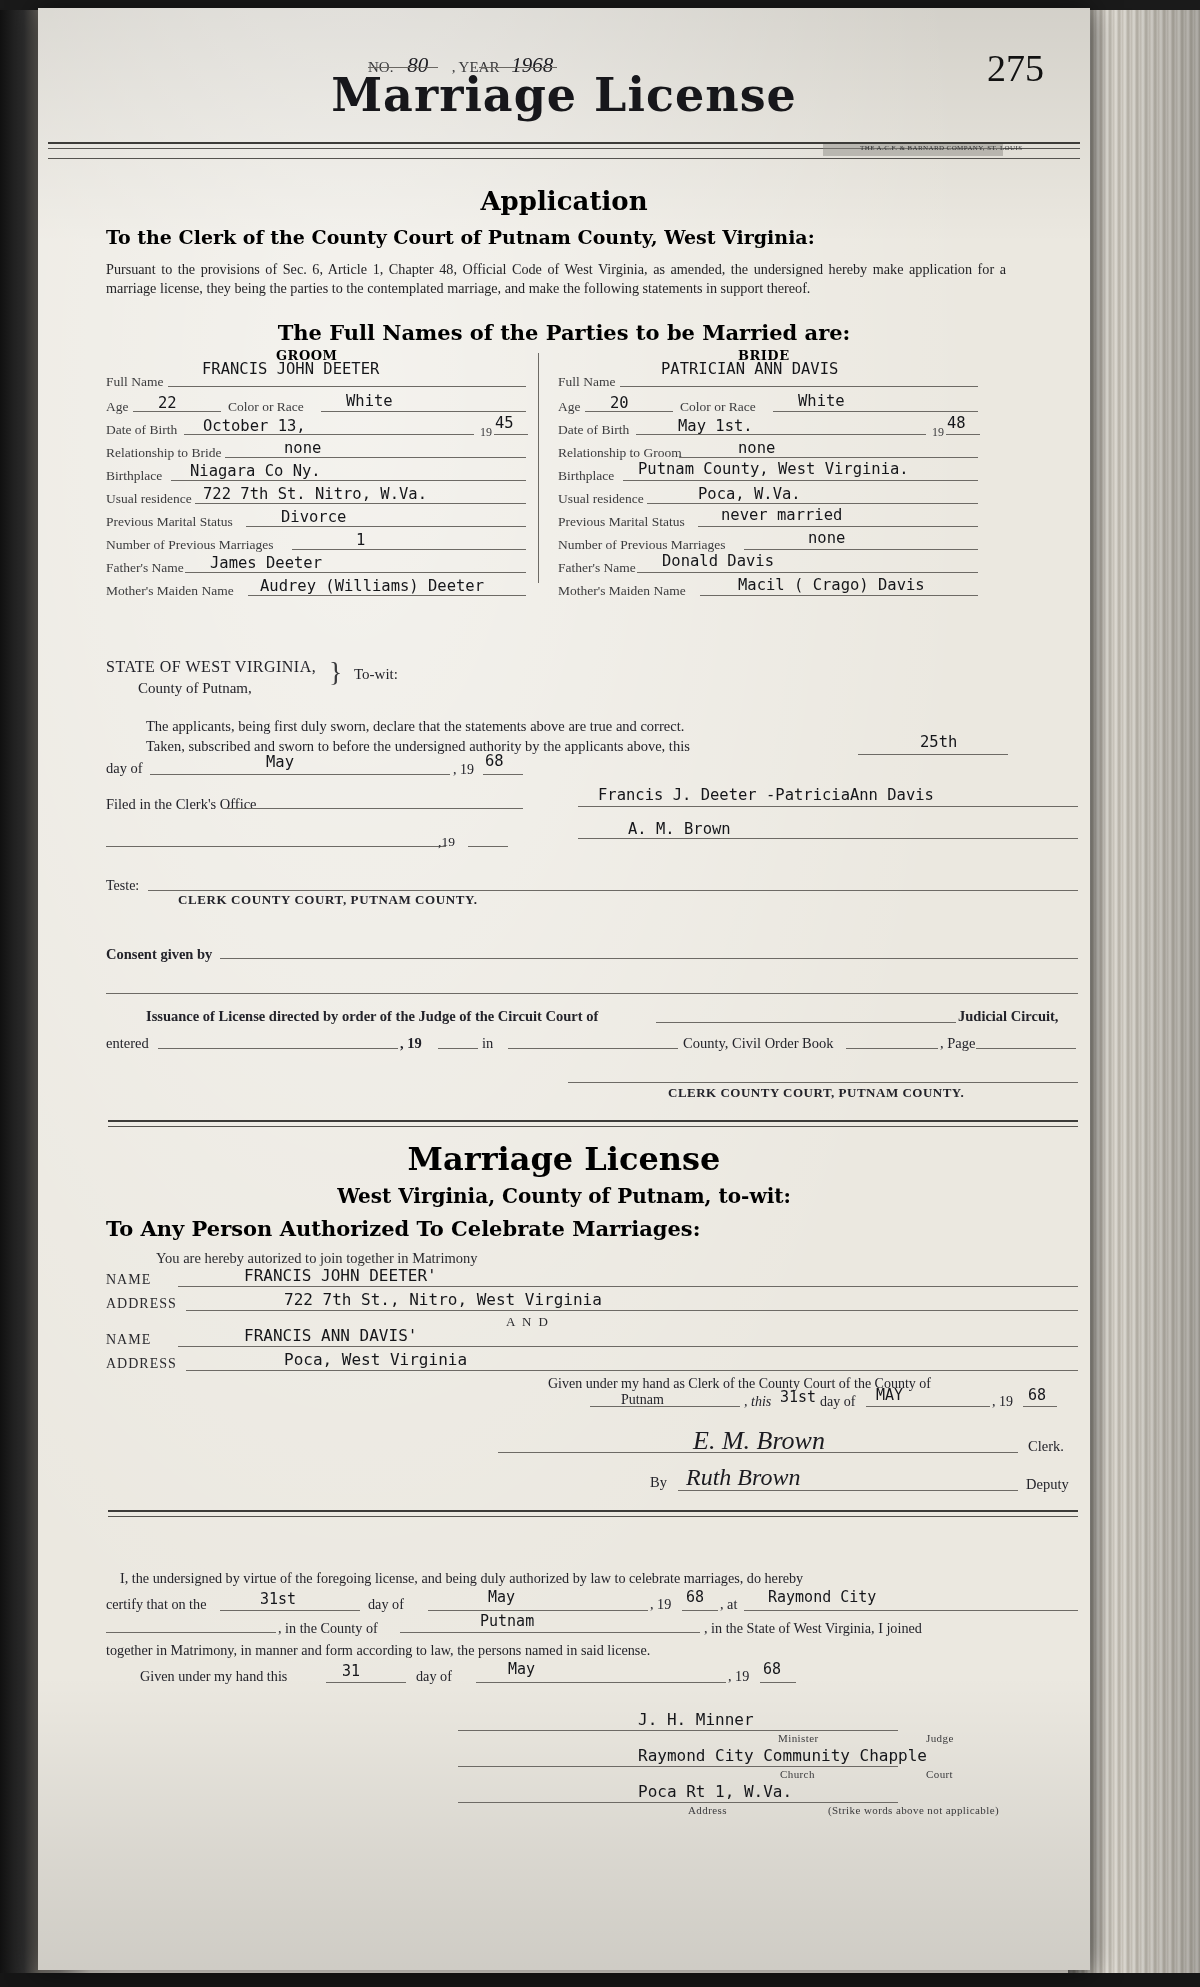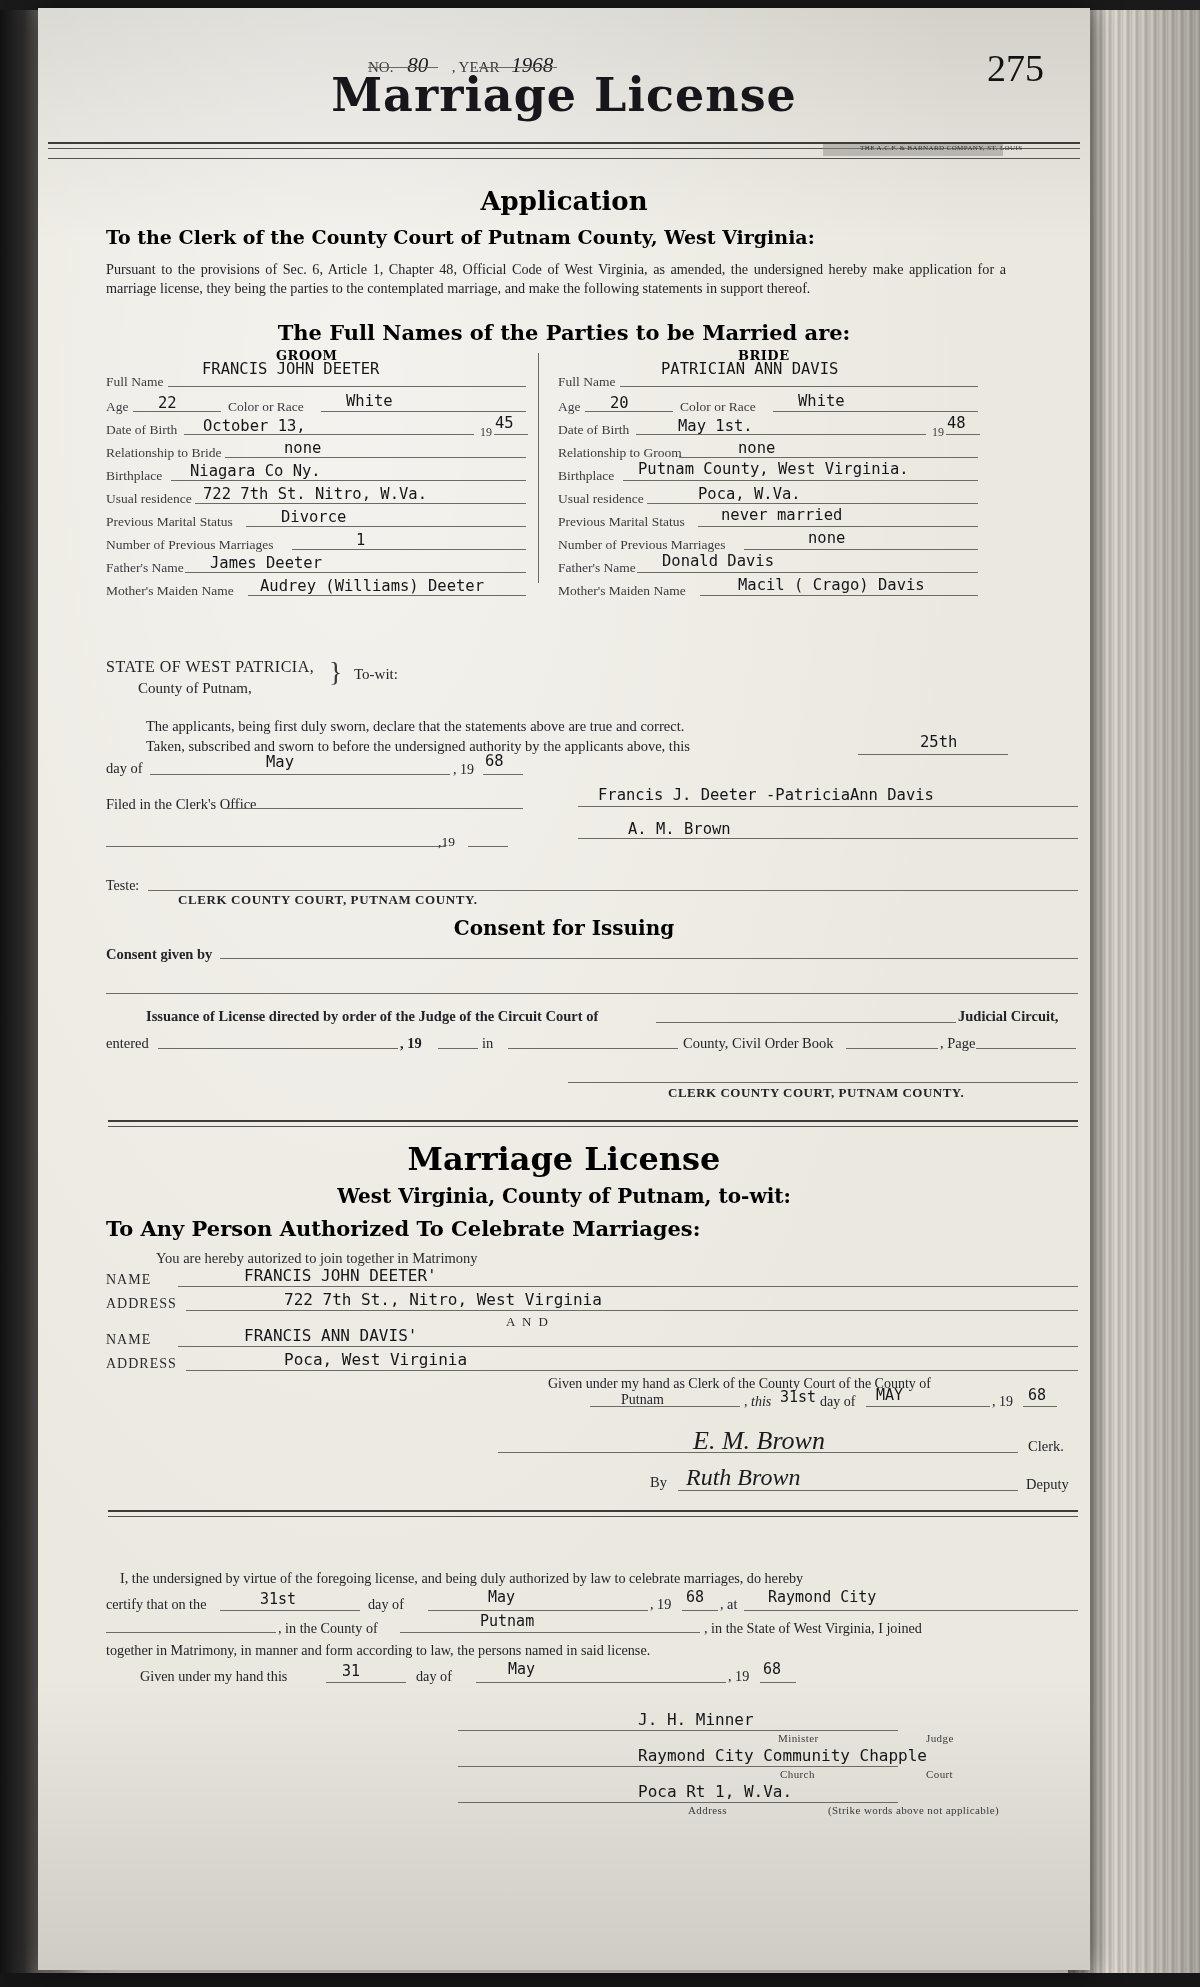--- a/index.html
+++ b/index.html
@@ -175,21 +175,21 @@
     <div class="type" style="position:absolute;left:770px;top:521px;font-size:15.5px;">none</div>
 
     <div class="fldlabel" style="left:520px;top:552px;">Father's Name</div>
     <div class="line" style="left:599px;top:564px;width:341px;"></div>
     <div class="type" style="position:absolute;left:624px;top:544px;font-size:15.5px;">Donald Davis</div>
 
     <div class="fldlabel" style="left:520px;top:575px;">Mother's Maiden Name</div>
     <div class="line" style="left:662px;top:587px;width:278px;"></div>
     <div class="type" style="position:absolute;left:700px;top:568px;font-size:15.5px;">Macil ( Crago) Davis</div>
 
-    <div class="ser" style="position:absolute;left:68px;top:650px;font-size:16px;letter-spacing:.5px;color:#23232a;">STATE OF WEST PATRICIA,</div>
+    <div class="ser" style="position:absolute;left:68px;top:650px;font-size:16px;letter-spacing:.5px;color:#23232a;">STATE OF WEST VIRGINIA,</div>
     <div class="ser" style="position:absolute;left:100px;top:672px;font-size:15px;color:#23232a;">County of Putnam,</div>
     <div style="position:absolute;left:291px;top:648px;font-size:28px;color:#3a3a3c;">}</div>
     <div class="ser" style="position:absolute;left:316px;top:658px;font-size:15px;color:#23232a;">To-wit:</div>
 
     <div class="ser" style="position:absolute;left:108px;top:710px;font-size:14.5px;color:#23232a;">The applicants, being first duly sworn, declare that the statements above are true and correct.</div>
     <div class="ser" style="position:absolute;left:108px;top:730px;font-size:14.5px;color:#23232a;">Taken, subscribed and sworn to before the undersigned authority by the applicants above, this</div>
     <div class="line" style="left:820px;top:746px;width:150px;"></div>
     <div class="type" style="position:absolute;left:882px;top:725px;font-size:15.5px;">25th</div>
     <div class="ser" style="position:absolute;left:68px;top:752px;font-size:14.5px;color:#23232a;">day of</div>
     <div class="line" style="left:112px;top:766px;width:300px;"></div>
@@ -208,21 +208,20 @@
     <div class="type" style="position:absolute;left:590px;top:812px;font-size:15.5px;">A. M. Brown</div>
 
     <div class="line" style="left:68px;top:838px;width:340px;"></div>
     <div class="ser" style="position:absolute;left:400px;top:826px;font-size:13.5px;color:#23232a;">,19</div>
     <div class="line" style="left:430px;top:838px;width:40px;"></div>
 
     <div class="ser" style="position:absolute;left:68px;top:870px;font-size:14px;color:#23232a;">Teste:</div>
     <div class="line" style="left:110px;top:882px;width:930px;"></div>
     <div class="ser smallcaps" style="position:absolute;left:140px;top:884px;font-size:13px;letter-spacing:.6px;color:#23232a;font-weight:bold;">CLERK COUNTY COURT, PUTNAM COUNTY.</div>
 
-    <div class="ctr goth" style="left:0;width:1052px;top:908px;font-size:20px;">Consent for Issuing</div>
     <div class="ser" style="position:absolute;left:68px;top:938px;font-size:14.5px;color:#23232a;font-weight:bold;">Consent given by</div>
     <div class="line" style="left:182px;top:950px;width:858px;"></div>
     <div class="line" style="left:68px;top:985px;width:972px;"></div>
 
     <div class="ser" style="position:absolute;left:108px;top:1000px;font-size:14.5px;color:#23232a;font-weight:bold;">Issuance of License directed by order of the Judge of the Circuit Court of</div>
     <div class="line" style="left:618px;top:1014px;width:300px;"></div>
     <div class="ser" style="position:absolute;left:920px;top:1000px;font-size:14.5px;color:#23232a;font-weight:bold;">Judicial Circuit,</div>
 
     <div class="ser" style="position:absolute;left:68px;top:1027px;font-size:14.5px;color:#23232a;">entered</div>
     <div class="line" style="left:120px;top:1040px;width:240px;"></div>

